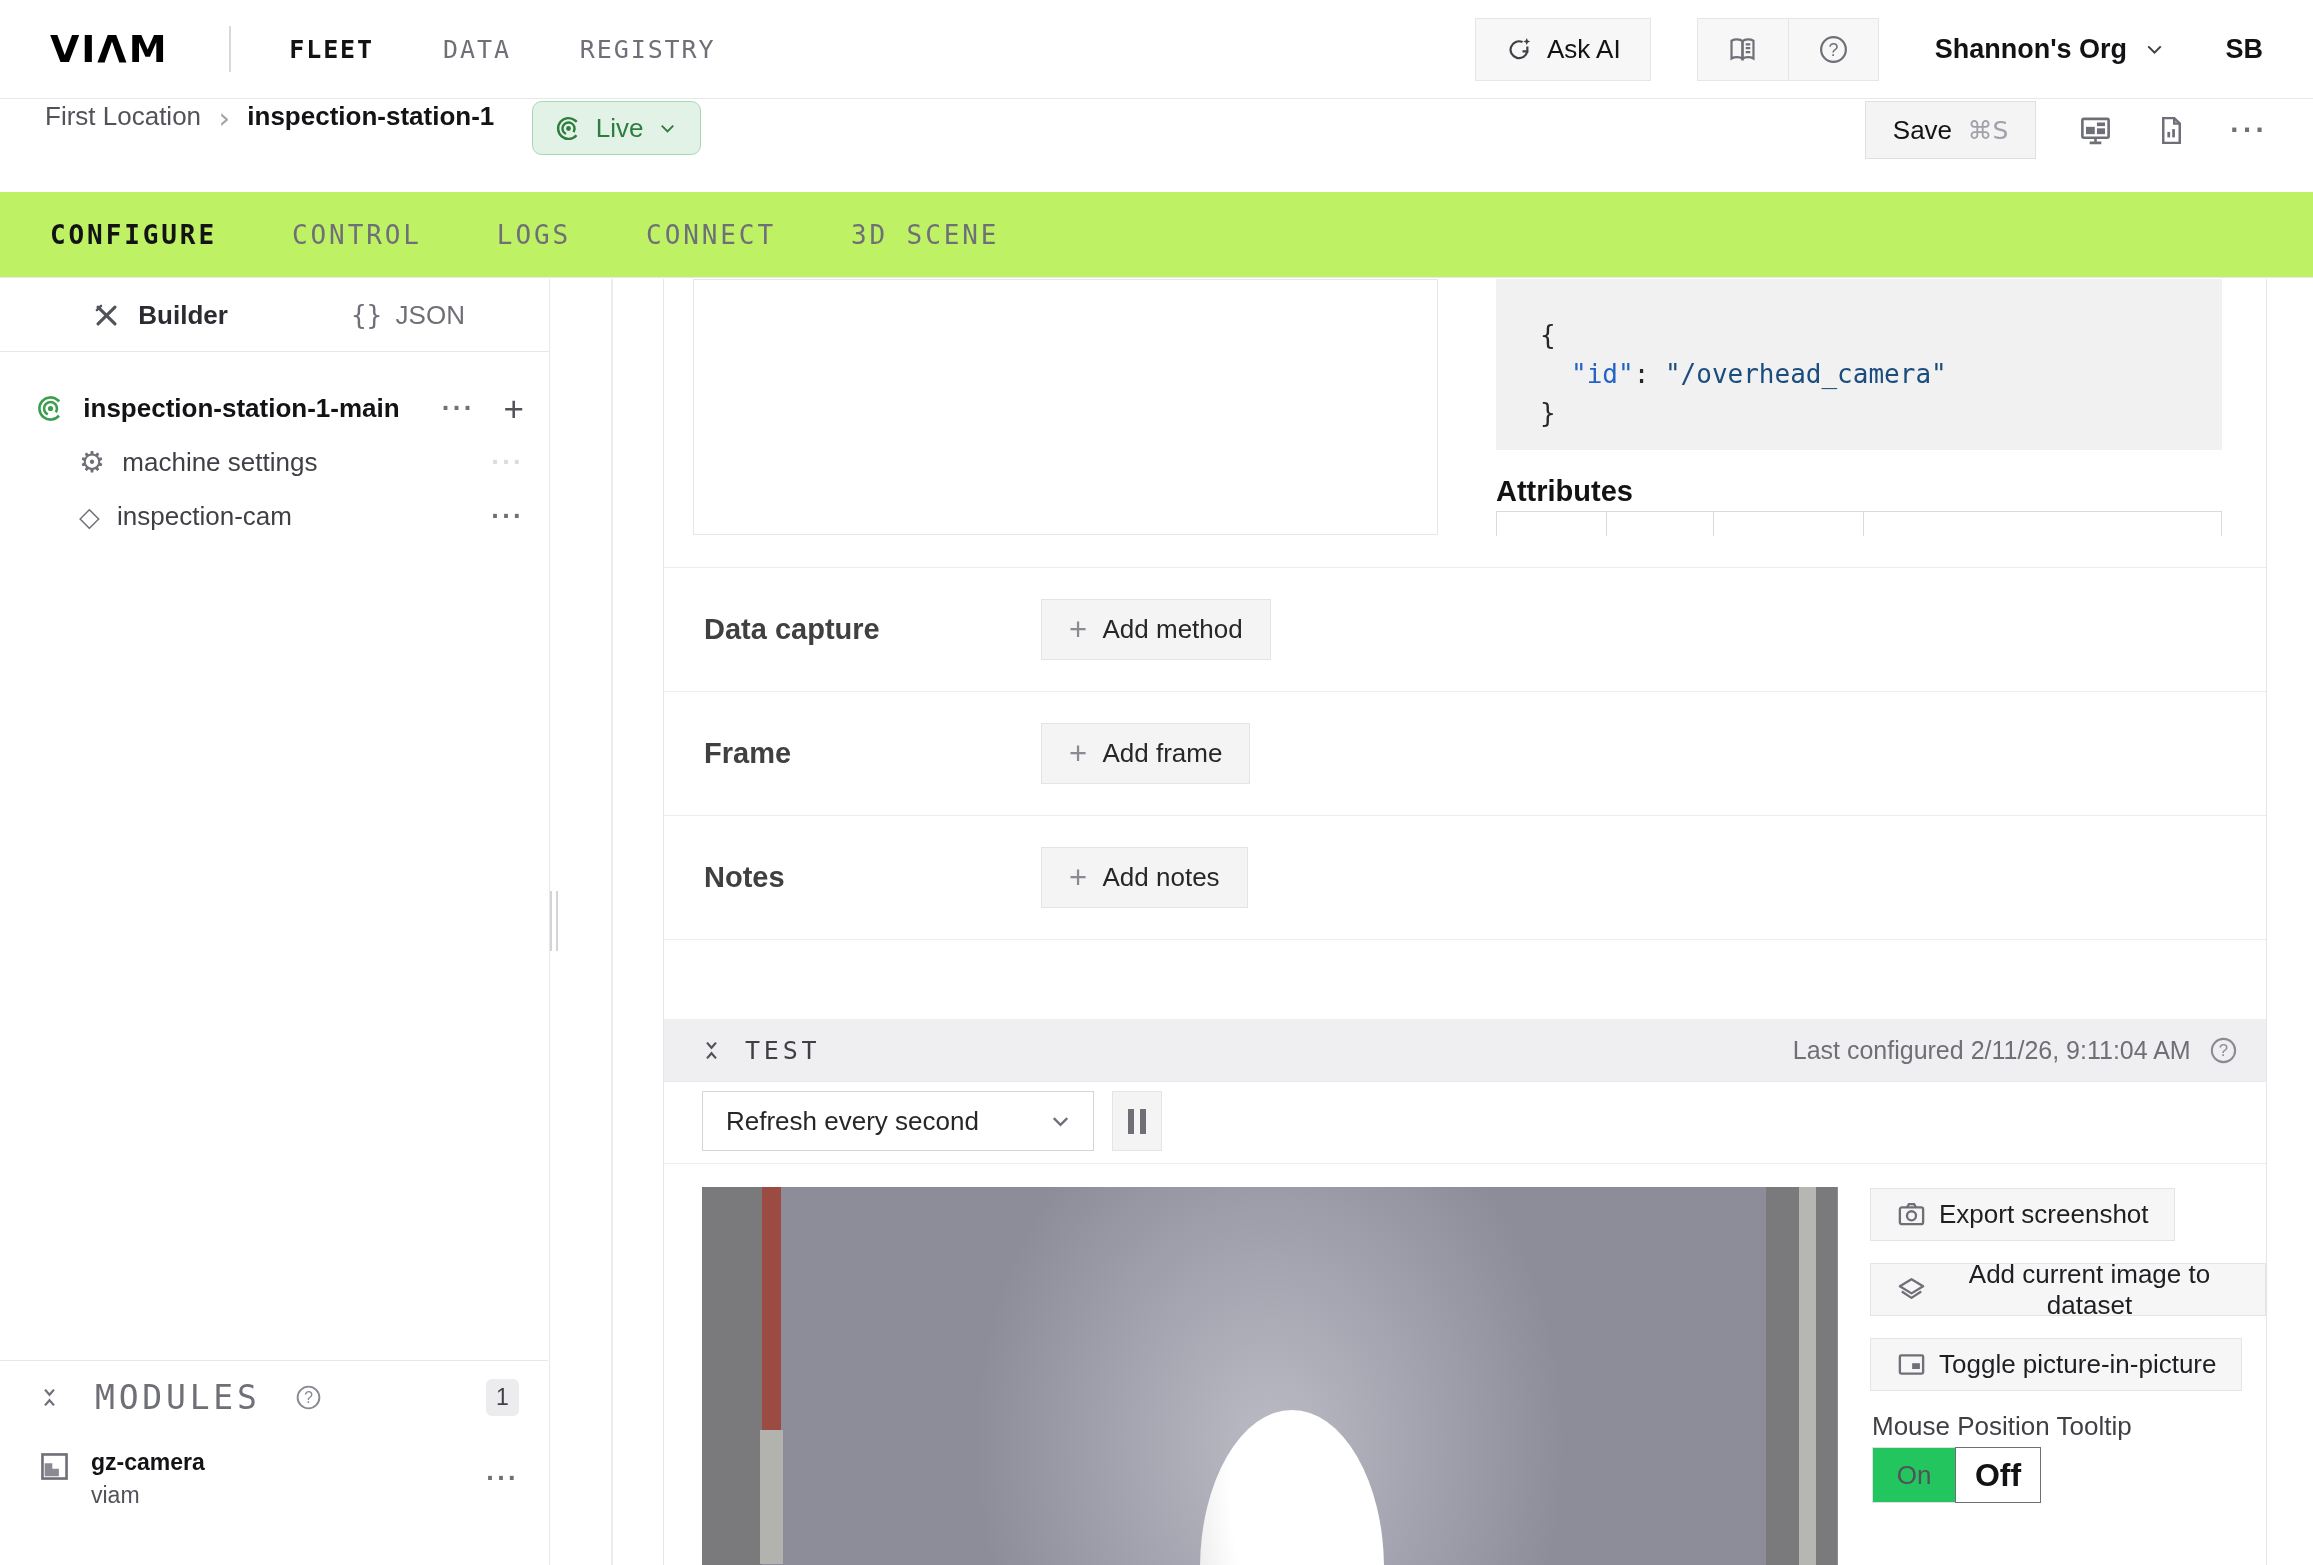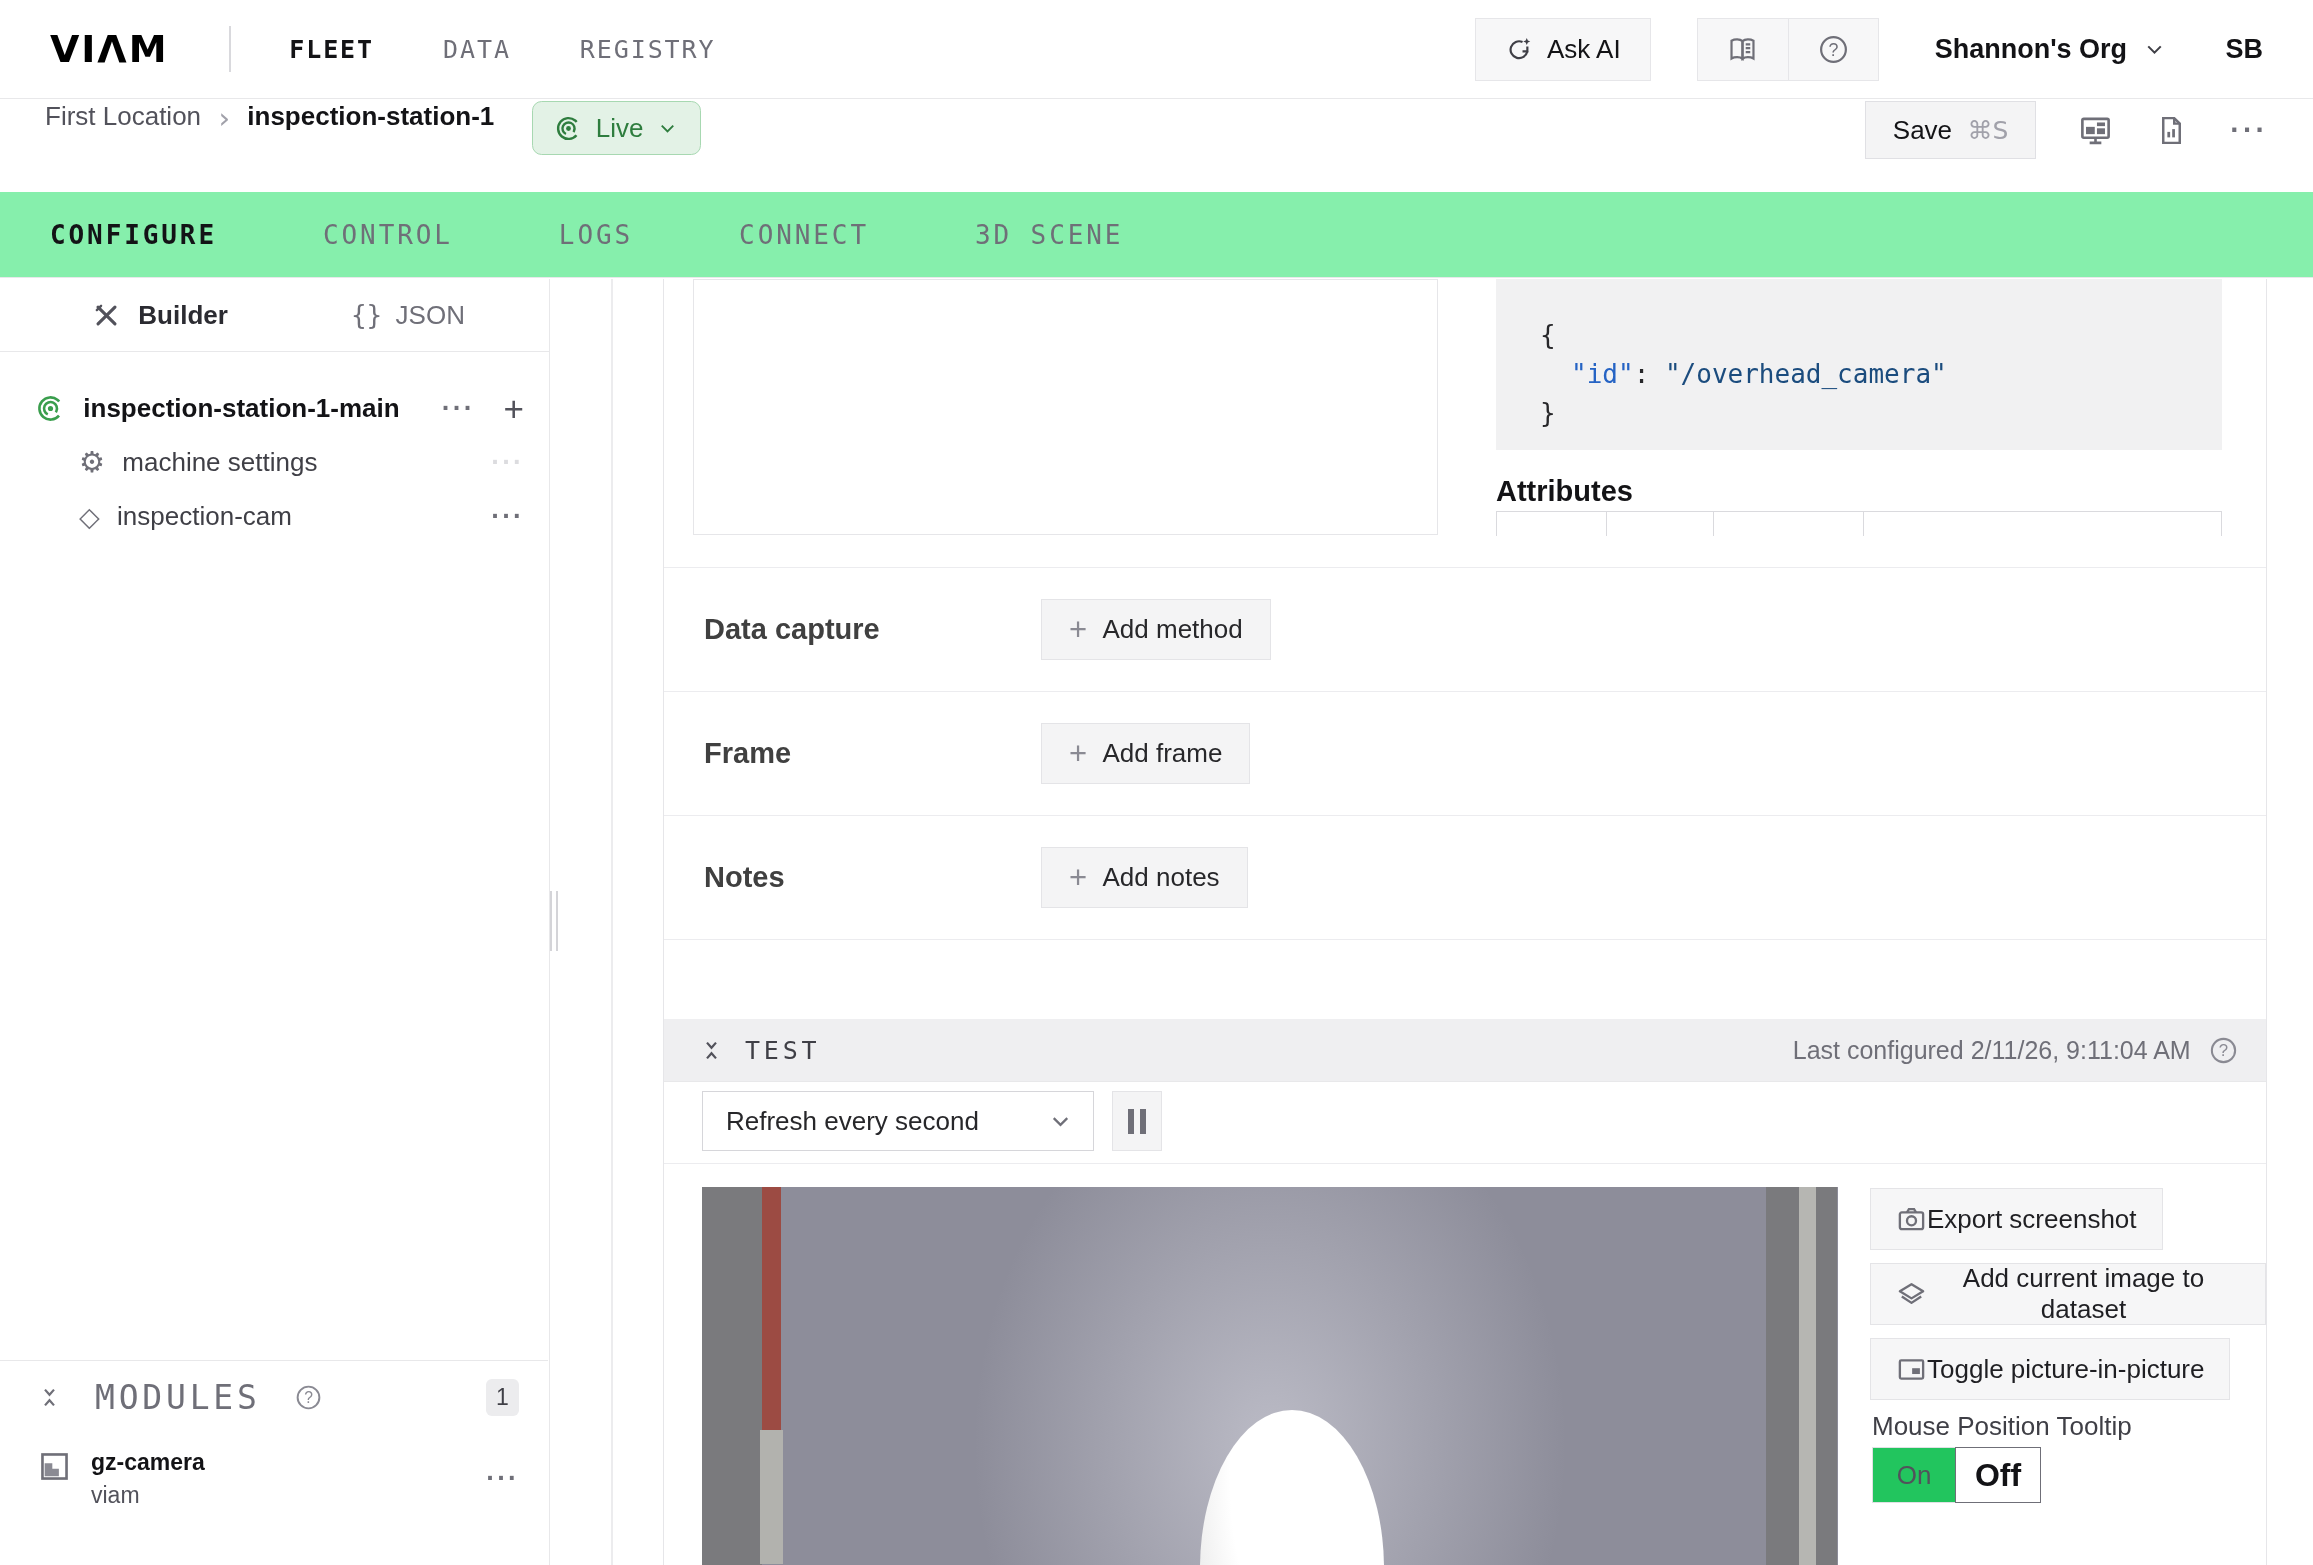--- a/index.html
+++ b/index.html
@@ -38,22 +38,22 @@
                 font-size:26px; cursor:pointer; }
   .machinebar-right { margin-left:auto; display:flex; align-items:center; }
   .save-btn { height:58px; display:flex; align-items:center; gap:15.4px; padding:0 27px;
               background:#f4f4f5; border:1.9px solid #e0e0e4; cursor:pointer; }
   .save-label { font-size:26px; color:#131316; }
   .save-shortcut { font-family:"DejaVu Sans", sans-serif; font-size:25px; color:#a1a1aa; }
   .mb-icon { margin-left:42px; color:#6f6f78; cursor:pointer; }
   .more-dots { font-weight:bold; font-size:29px; letter-spacing:2.9px; color:#6f6f78; }
 
   
-  .tabsrow { position:absolute; left:0; top:192px; width:2313px; height:86px; background:#86efac;
-             border-bottom:1.9px solid #e8e8ea; display:flex; align-items:center; padding:0 50px;gap:31px; }
+  .tabsrow { position:absolute; left:0; top:192px; width:2313px; height:86px; background:#bef264;
+             border-bottom:1.9px solid #e8e8ea; display:flex; align-items:center; padding:0 50px; }
   .tab { font-family:"DejaVu Sans Mono", monospace; font-size:26px; letter-spacing:2.9px;
          color:#6f6f78; margin-right:75px; cursor:pointer; }
   .tab.active { color:#131316; font-weight:bold; }
 
   
   .sidebar { position:absolute; left:0; top:279px; width:550px; height:1287px; background:#fff;
              border-right:1.9px solid #e8e8ea; }
   .modebar { height:73px; display:flex; align-items:center; border-bottom:1.9px solid #e8e8ea; padding-left:92px; }
   .mode-builder { display:flex; align-items:center; gap:17.3px; font-size:26px; font-weight:bold; color:#2b2b31; cursor:pointer; }
   .mode-json { display:flex; align-items:center; gap:13.4px; margin-left:123px; color:#6f6f78; cursor:pointer; }
@@ -133,21 +133,21 @@
               background:radial-gradient(ellipse 423px 538px at 50% 68%, rgba(202,202,212,0.75), rgba(202,202,212,0) 70%); }
   .cam-band-left { position:absolute; left:0; top:0; width:60px; height:100%; background:#7a7a7d; }
   .cam-stripe-red { position:absolute; left:60px; top:0; width:19px; height:243px; background:#9c4b43; }
   .cam-stripe-light { position:absolute; left:58px; top:243px; width:23px; height:134px; background:#b2b2ae; }
   .cam-band-right { position:absolute; left:1064px; top:0; width:71px; height:100%; background:#7a7a7d; }
   .cam-stripe-right { position:absolute; left:1097px; top:0; width:17.3px; height:100%; background:#b6b6b2; }
   .cam-sphere { position:absolute; left:498px; top:223px; width:184px; height:317px; border-radius:50%;
                 background:radial-gradient(ellipse at 62% 22%, #ffffff 52%, #ececec 78%, #cfcfcf 100%); }
 
   
-  .action-btn { position:absolute; height:62px; display:flex; align-items:center; gap:0; padding:0 25px;
+  .action-btn { position:absolute; height:53px; display:flex; align-items:center; gap:12px; padding:0 25px;
                 background:#f6f6f7; border:1.9px solid #e4e4e7; font-size:26px; color:#1f1f23; cursor:pointer; }
   .act-export { left:1206px; top:909px; }
   .act-dataset { left:1206px; top:984px; }
   .act-pip { left:1206px; top:1059px; }
   .action-btn svg { color:#6f6f78; }
   .tooltip-label { position:absolute; left:1208px; top:1132px; font-size:26px; color:#3f3f46; }
   .onoff { position:absolute; left:1208px; top:1168px; display:flex; }
   .onoff-on { width:83px; height:56px; background:#22c55e; border:1.9px solid #e0e0e4; border-right:none;
               display:flex; align-items:center; justify-content:center; font-size:26px; color:#52525b; cursor:pointer; }
   .onoff-off { width:86px; height:56px; background:#fff; border:1.9px solid #6f6f78;

